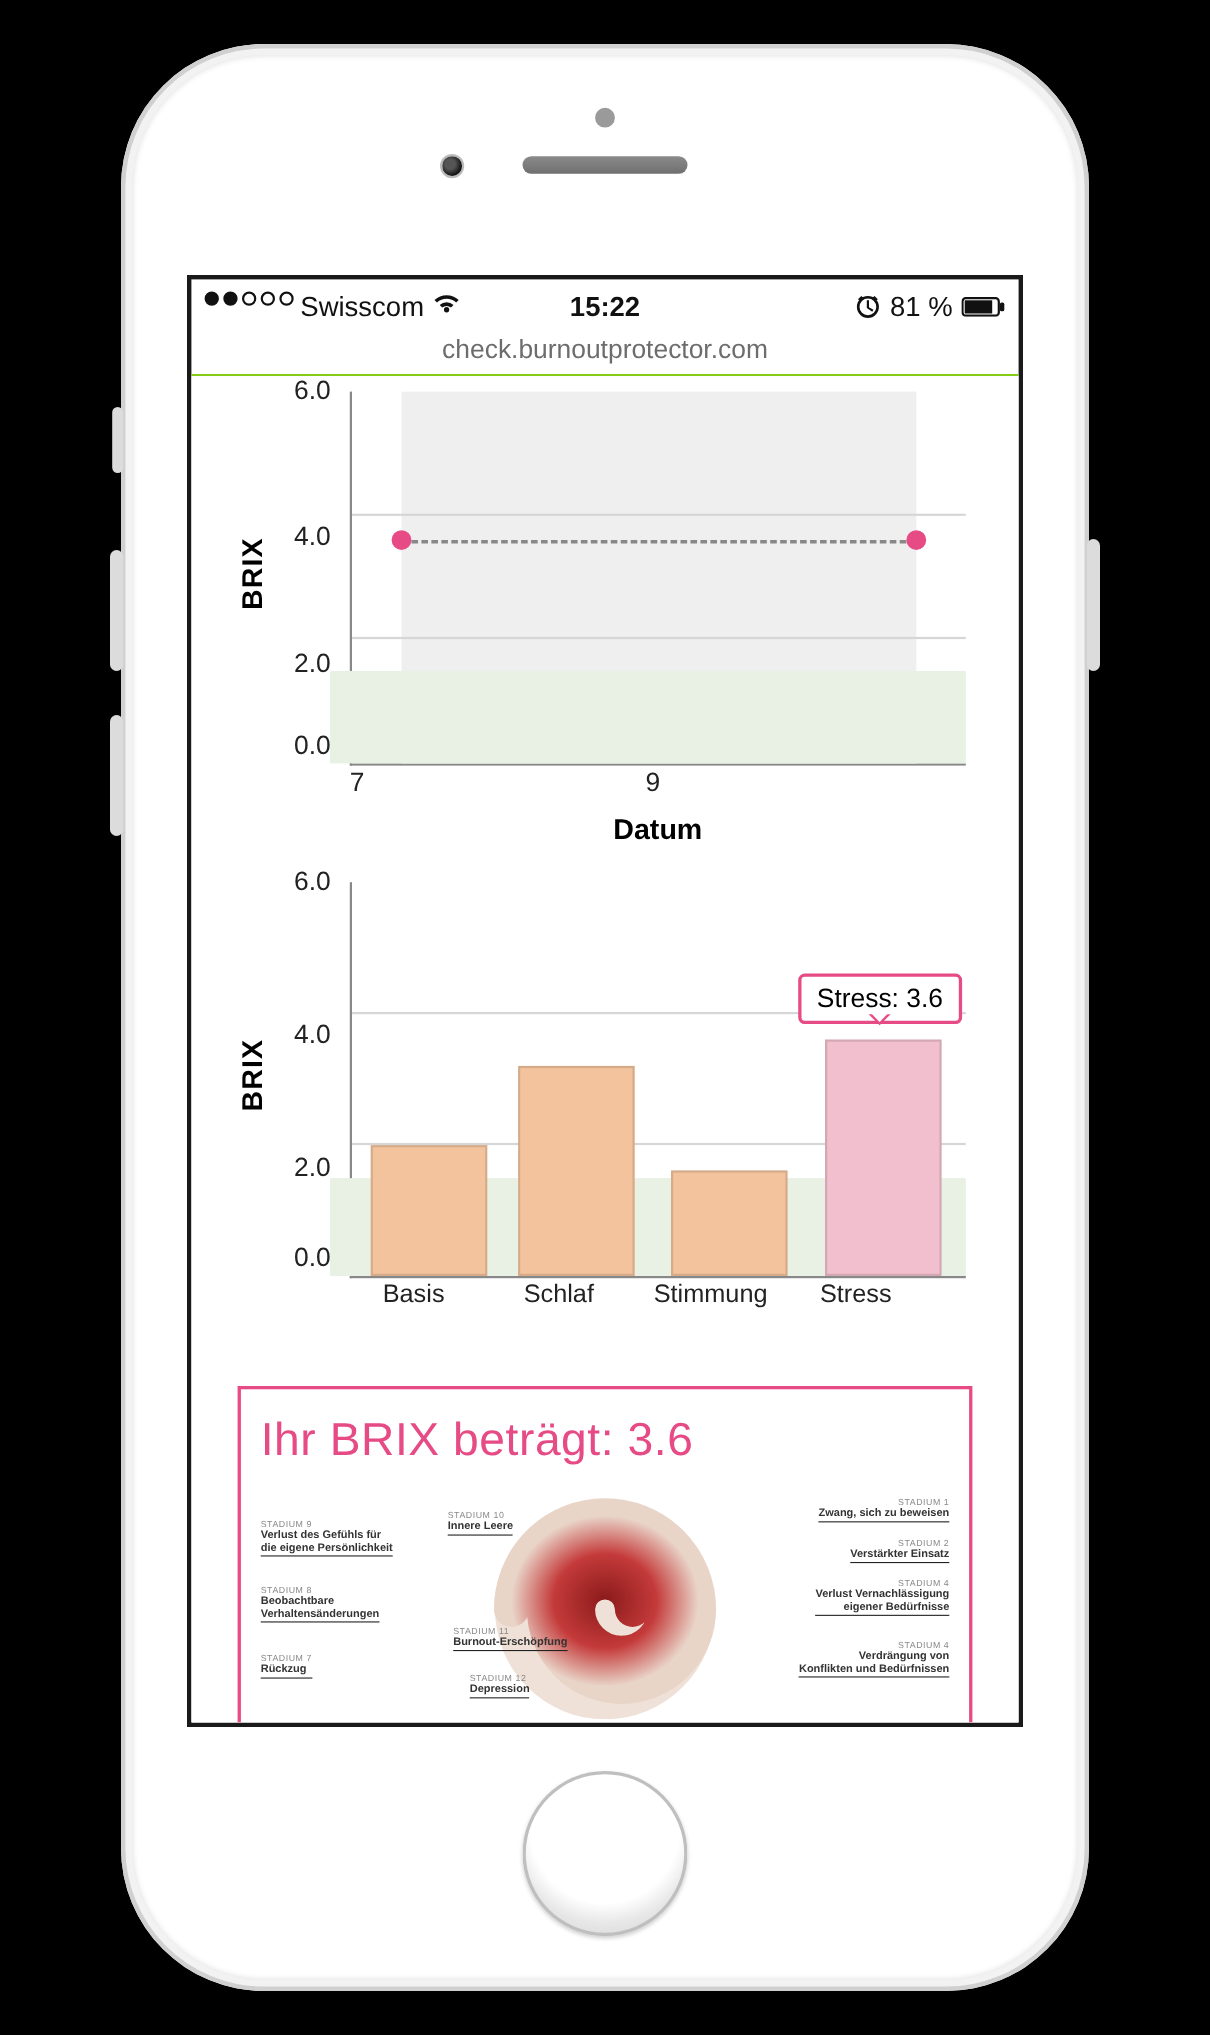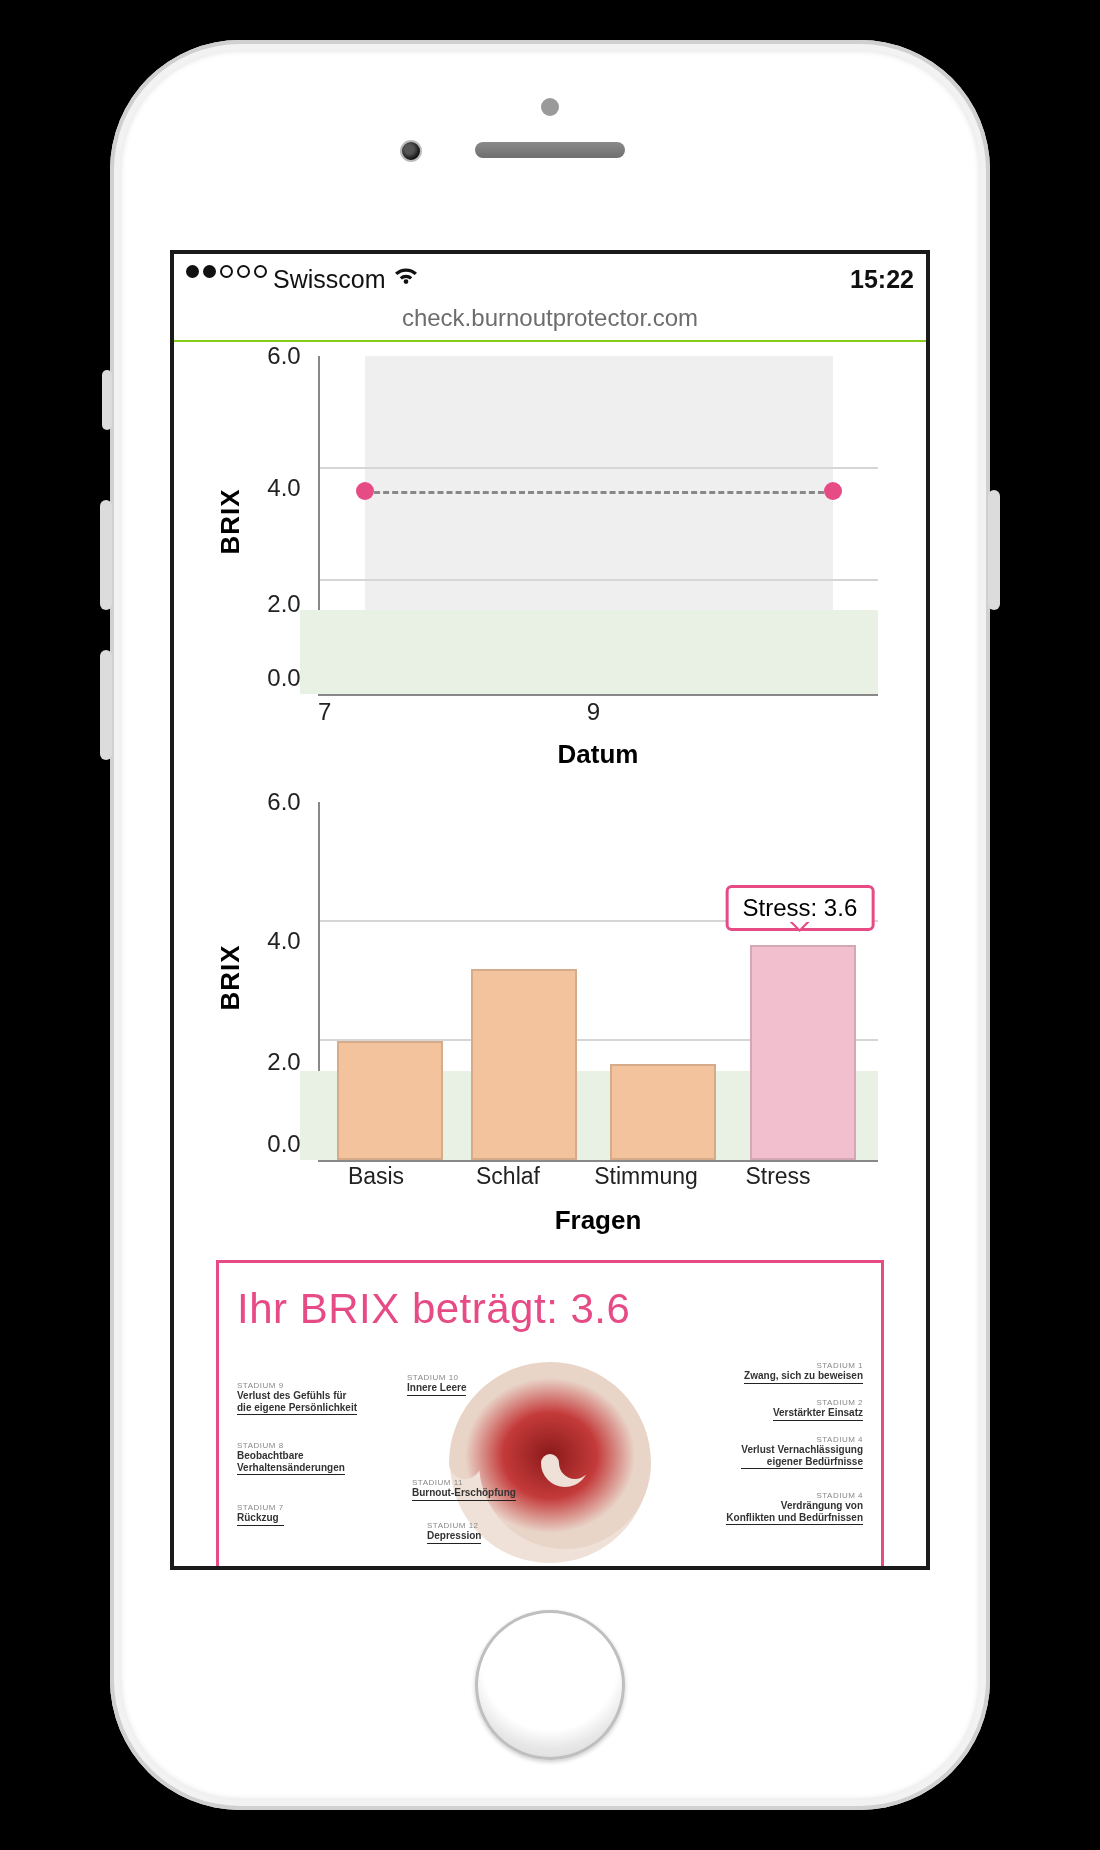--- a/index.html
+++ b/index.html
@@ -208,20 +208,35 @@
               <span></span>
           </span>
           <span>Swisscom</span>
           <span class="wifi-icon">
             <svg width="28" height="22" viewBox="0 0 28 22">
                 <path fill="#111" d="M14 19a2.4 2.4 0 1 0 0-4.8 2.4 2.4 0 0 0 0 4.8zm-6.3-6.7 2.3 2.3a6 6 0 0 1 8 0l2.3-2.3a9.3 9.3 0 0 0-12.6 0zM3 7.7l2.3 2.3a13 13 0 0 1 17.4 0L25 7.7a16.3 16.3 0 0 0-22 0z"></path>
               </svg>
           </span>
         </div>
         <div class="status-center">15:22</div>
+        <div class="status-right">
+          <span class="alarm-icon">
+            <svg width="24" height="24" viewBox="0 0 24 24">
+                <path fill="#111" d="M12 22a10 10 0 1 1 0-20 10 10 0 0 1 0 20zm0-2.4a7.6 7.6 0 1 0 0-15.2 7.6 7.6 0 0 0 0 15.2zM11 6h2v6.4l4 2.3-1 1.8L11 13V6zM3 5 6 2l1.5 1.5-3 3L3 5zm18 0-1.5 1.5-3-3L18 2l3 3z"></path>
+              </svg>
+          </span>
+          <span>81 %</span>
+          <span class="battery-icon">
+            <svg width="40" height="18" viewBox="0 0 40 18">
+                <rect x="1" y="1" width="33" height="16" rx="3" fill="none" stroke="#111" stroke-width="2"></rect>
+                <rect x="35" y="5" width="4" height="8" rx="1.5" fill="#111"></rect>
+                <rect x="3" y="3" width="25" height="12" fill="#111"></rect>
+              </svg>
+          </span>
+        </div>
       </div>
 
       <div class="url-bar">check.burnoutprotector.com</div>
 
       <div class="content">
         <div class="page">
 
           <div class="chart1 c1">
             <div class="ylab">
               <span>BRIX</span>
@@ -267,21 +282,20 @@
               <div class="bar orange" style="left:52%; width:19%; height:26.7%"></div>
               <div class="bar pink" style="left:77%; width:19%; height:60%"></div>
 
               <div class="tooltip" style="left:86%; top:36%">Stress: 3.6</div>
             </div>
 
             <span class="xtick" style="left:168px">Basis</span>
             <span class="xtick" style="left:300px">Schlaf</span>
             <span class="xtick" style="left:438px">Stimmung</span>
             <span class="xtick" style="left:570px">Stress</span>
-            <div class="xlab">Fragen</div>
           </div>
 
           <div class="result">
             <h2>Ihr BRIX beträgt: 3.6</h2>
 
             <div class="spiral-wrap">
               <svg class="spiral" width="260" height="210" viewBox="0 0 260 210">
                 <defs>
                   <radialGradient id="g" cx="50%" cy="50%">
                     <stop offset="0%" stop-color="#8a1a1a"></stop>

